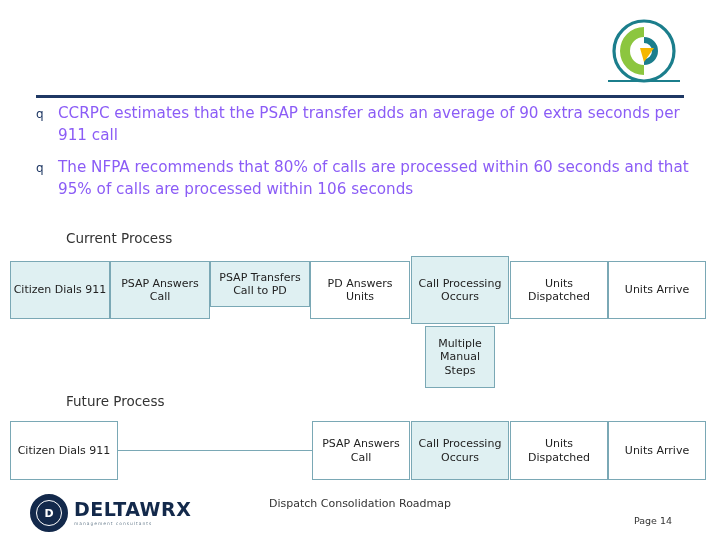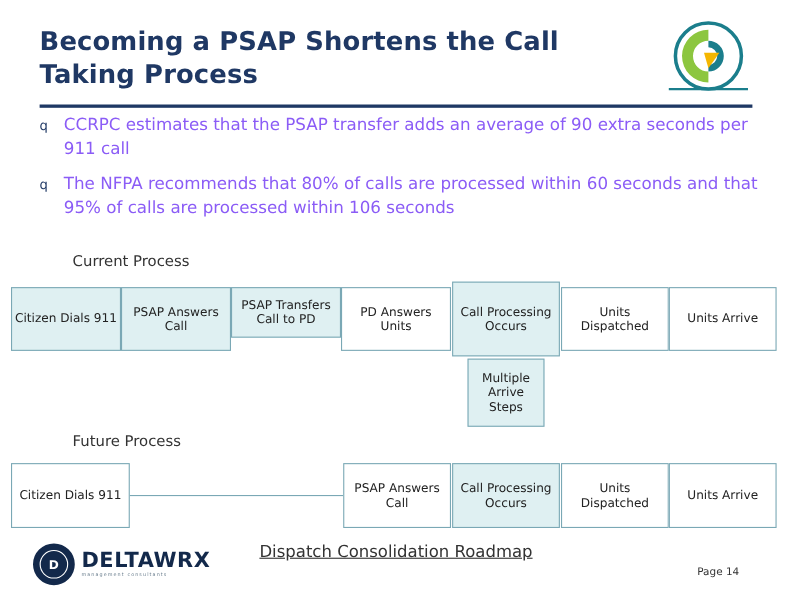--- a/index.html
+++ b/index.html
@@ -156,38 +156,36 @@
     font-size: 4.4px;
     letter-spacing: 1px;
     margin-top: 2px;
   }
   .footer-center {
     position: absolute;
     left: 0;
     right: 0;
     bottom: 30px;
     text-align: center;
-    font-size: 15px;
+    font-size: 11px;
     color: #333333;
-    text-decoration: underline;
   }
   .footer-page {
     position: absolute;
     right: 48px;
     bottom: 14px;
     font-size: 9.5px;
     color: #333333;
   }
 </style>
 </head>
 <body>
 
 <div class="slide">
 
-  <div class="title">Becoming a PSAP Shortens the Call Taking Process</div>
   <div class="title-rule"></div>
 
   <div class="logo">
     <svg width="96" height="70" viewBox="0 0 96 70" xmlns="http://www.w3.org/2000/svg">
       <circle cx="48" cy="33" r="30" fill="none" stroke="#1b7e8c" stroke-width="3.2"></circle>
       <path d="M48 9 A24 24 0 0 0 48 57 L48 47 A14 14 0 0 1 48 19 Z" fill="#8cc63f"></path>
       <path d="M48 19 A14 14 0 0 1 48 47 L48 41 A8 8 0 0 0 48 25 Z" fill="#1b7e8c"></path>
       <path d="M44 30 L58 30 L48 44 Z" fill="#f5b700"></path>
       <path d="M12 63 L84 63" stroke="#1b7e8c" stroke-width="2.2"></path>
     </svg>
@@ -207,21 +205,21 @@
   <div class="section-label" style="left:18px; top:230px;">Current Process</div>
 
   <div class="box" style="left:10px; top:261px; width:100px; height:58px;">Citizen Dials 911</div>
   <div class="box" style="left:110px; top:261px; width:100px; height:58px;">PSAP Answers Call</div>
   <div class="box" style="left:210px; top:261px; width:100px; height:46px;">PSAP Transfers Call to PD</div>
   <div class="box plain" style="left:310px; top:261px; width:100px; height:58px;">PD Answers Units</div>
   <div class="box" style="left:411px; top:256px; width:98px; height:68px;">Call Processing Occurs</div>
   <div class="box plain" style="left:510px; top:261px; width:98px; height:58px;">Units Dispatched</div>
   <div class="box plain" style="left:608px; top:261px; width:98px; height:58px;">Units Arrive</div>
 
-  <div class="box" style="left:425px; top:326px; width:70px; height:62px;">Multiple Arrive Steps</div>
+  <div class="box" style="left:425px; top:326px; width:70px; height:62px;">Multiple Manual Steps</div>
 
   <div class="section-label" style="left:18px; top:393px;">Future Process</div>
 
   <div class="box plain" style="left:10px; top:421px; width:108px; height:59px;">Citizen Dials 911</div>
   <div class="connector" style="left:118px; top:450px; width:194px;"></div>
   <div class="box plain" style="left:312px; top:421px; width:98px; height:59px;">PSAP Answers Call</div>
   <div class="box" style="left:411px; top:421px; width:98px; height:59px;">Call Processing Occurs</div>
   <div class="box plain" style="left:510px; top:421px; width:98px; height:59px;">Units Dispatched</div>
   <div class="box plain" style="left:608px; top:421px; width:98px; height:59px;">Units Arrive</div>
 

